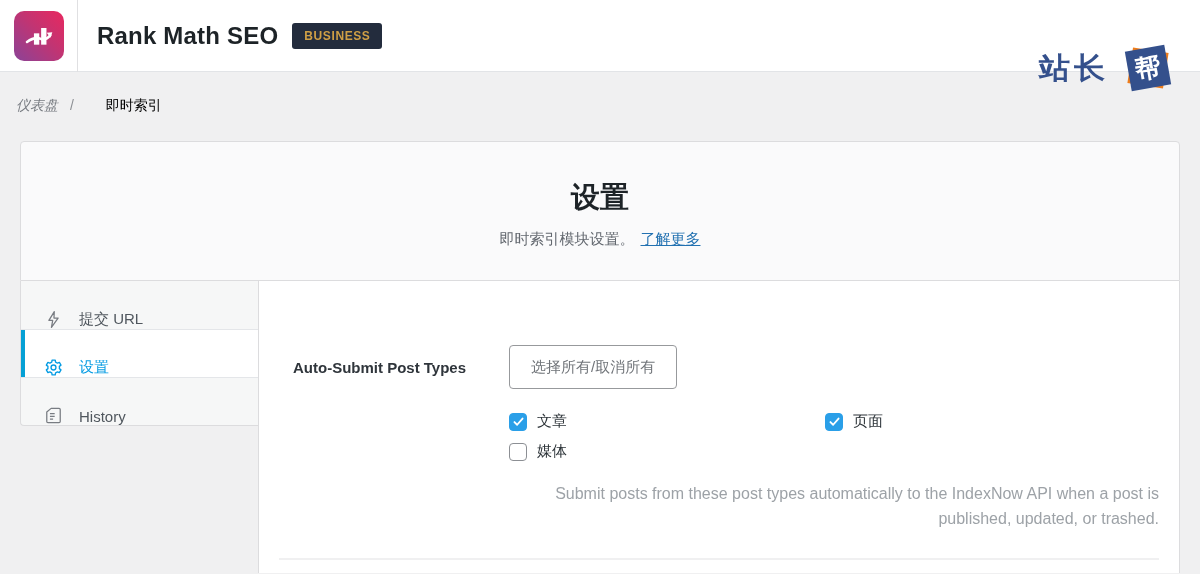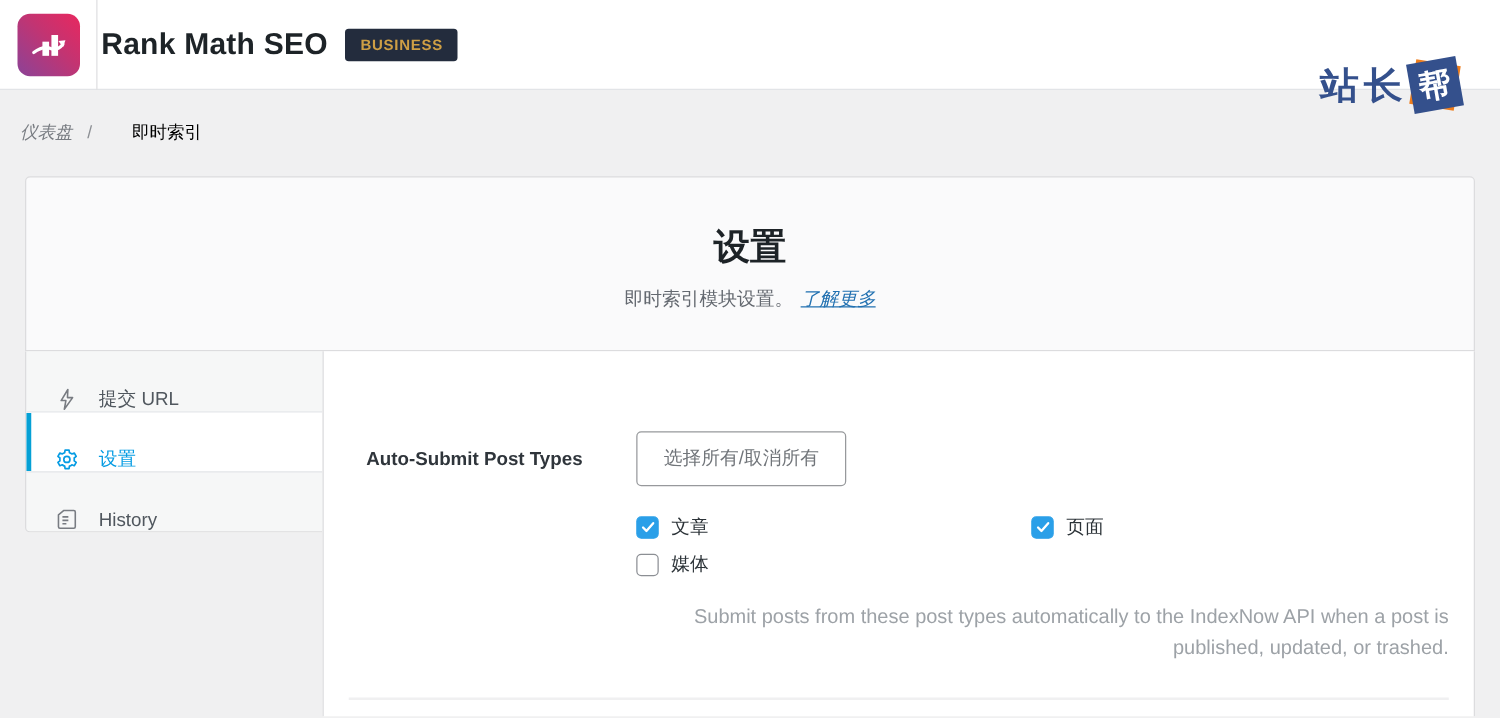--- a/index.html
+++ b/index.html
@@ -17,31 +17,31 @@
     height:72px; background:#ffffff; border-bottom:1px solid #e2e4e7;
     display:flex; align-items:center; padding-left:14px; position:relative;
   }
   .logo-box {
     width:50px; height:50px; border-radius:10px;
     background:linear-gradient(45deg,#8b4397 0%, #c23472 55%, #e8285f 100%);
     display:flex; align-items:center; justify-content:center; flex-shrink:0;
   }
   .logo-box svg { width:32px; height:32px; }
   .header-divider { width:1px; height:72px; background:#e0e0e2; margin-left:13px; }
-  .app-title { font-size:24px; font-weight:bold; color:#1d2327; margin-left:3px; letter-spacing:0.2px; }
+  .app-title { font-size:24px; font-weight:bold; color:#1d2327; margin-left:19px; letter-spacing:0.2px; }
   .plan-badge {
     margin-left:14px; background:#232c3d; color:#cf9f45;
     font-size:12px; font-weight:600; letter-spacing:0.6px;
     padding:7px 12px; border-radius:3px; line-height:1;
   }
 
   
   .watermark {
     position:absolute; top:47px; right:31px; z-index:20;
-    display:flex; align-items:center; gap:1px;
+    display:flex; align-items:center; gap:18px;
   }
   .wm-text {
     font-size:31px; font-weight:800; color:#34508c; letter-spacing:4px;
     line-height:1; transform:scaleY(0.95);
   }
   .wm-badge { position:relative; width:42px; height:42px; }
   .wm-badge-orange {
     position:absolute; inset:3px; background:#ee7d1c; transform:rotate(9deg);
   }
   .wm-badge-blue {
@@ -57,21 +57,21 @@
   .breadcrumb .crumb-current { color:#000000;margin-left:20px; }
 
   
   .panel-header {
     margin:27px 20px 0 20px; height:140px;
     background:#fafafb; border:1px solid #dcdcde; border-radius:4px 4px 0 0;
     text-align:center;
   }
   .panel-title { padding-top:36px; font-size:29px; font-weight:bold; color:#1d2327; }
   .panel-subtitle { margin-top:12px; font-size:15px; color:#646970; }
-  .learn-more { color:#2271b1; text-decoration:underline; margin-left:6px; cursor:pointer;font-style:italic; }
+  .learn-more { color:#2271b1; text-decoration:underline; margin-left:6px; cursor:pointer; }
 
   
   .panel-body { margin:0 20px; display:flex; align-items:stretch; height:292px; }
 
   .tab-list {
     width:238px; flex-shrink:0; align-self:flex-start;
     background:#f6f7f7;
     border-left:1px solid #dcdcde; border-bottom:1px solid #dcdcde;
     border-radius:0 0 0 4px; overflow:hidden;
   }

